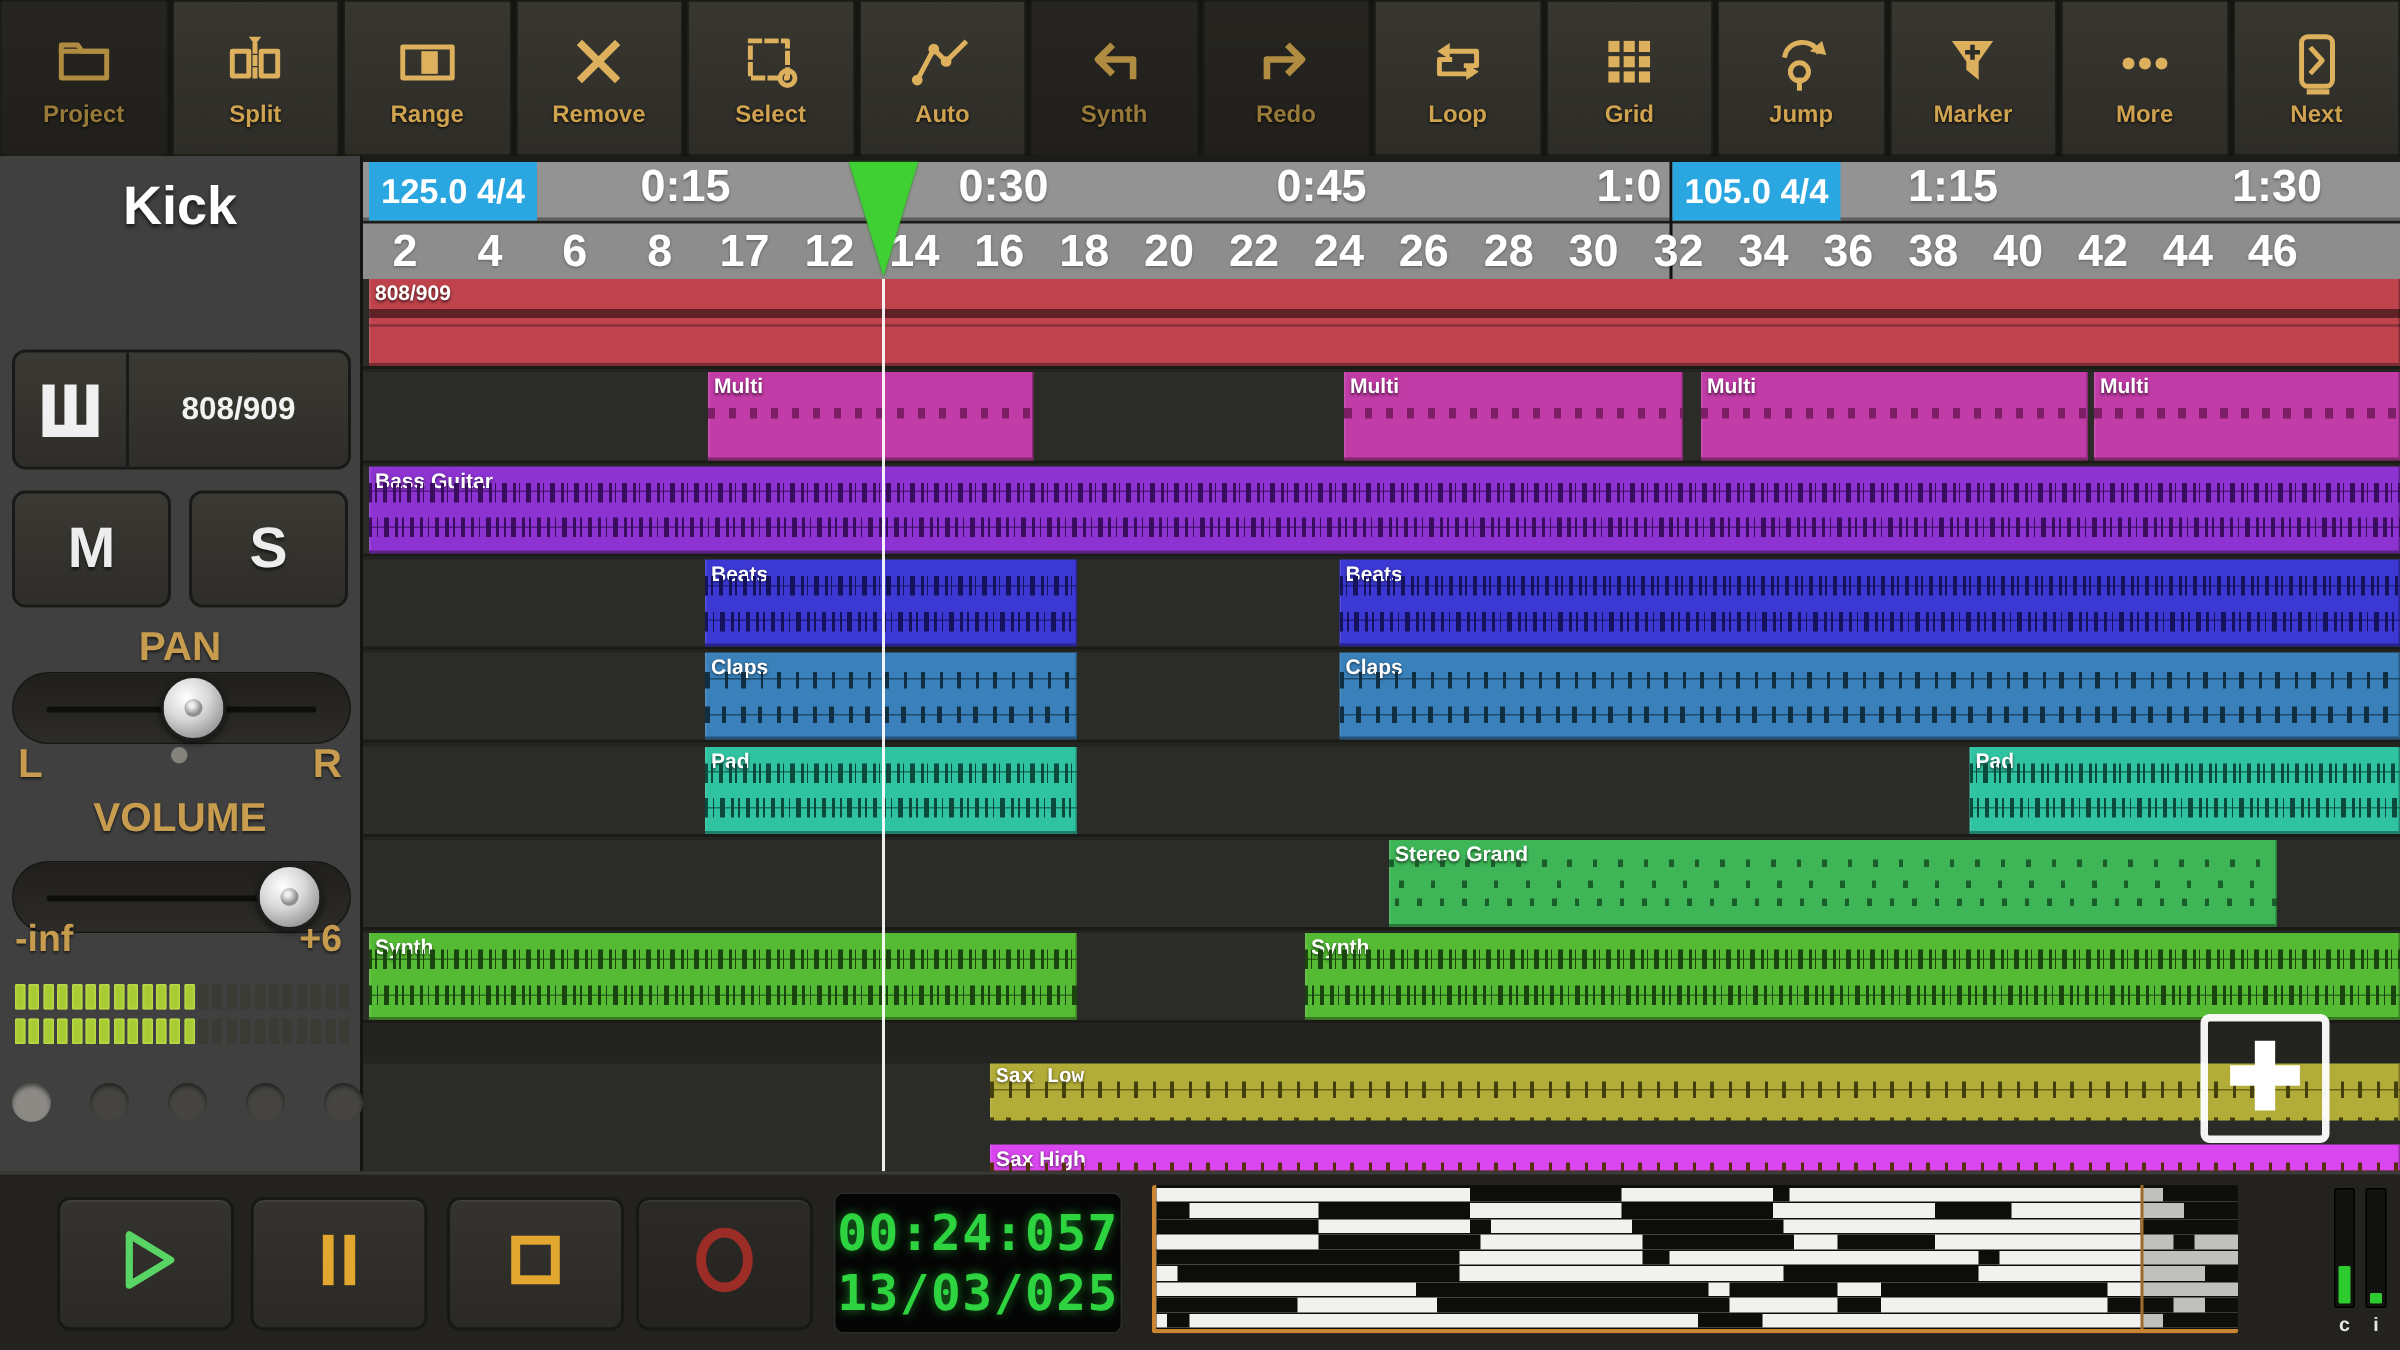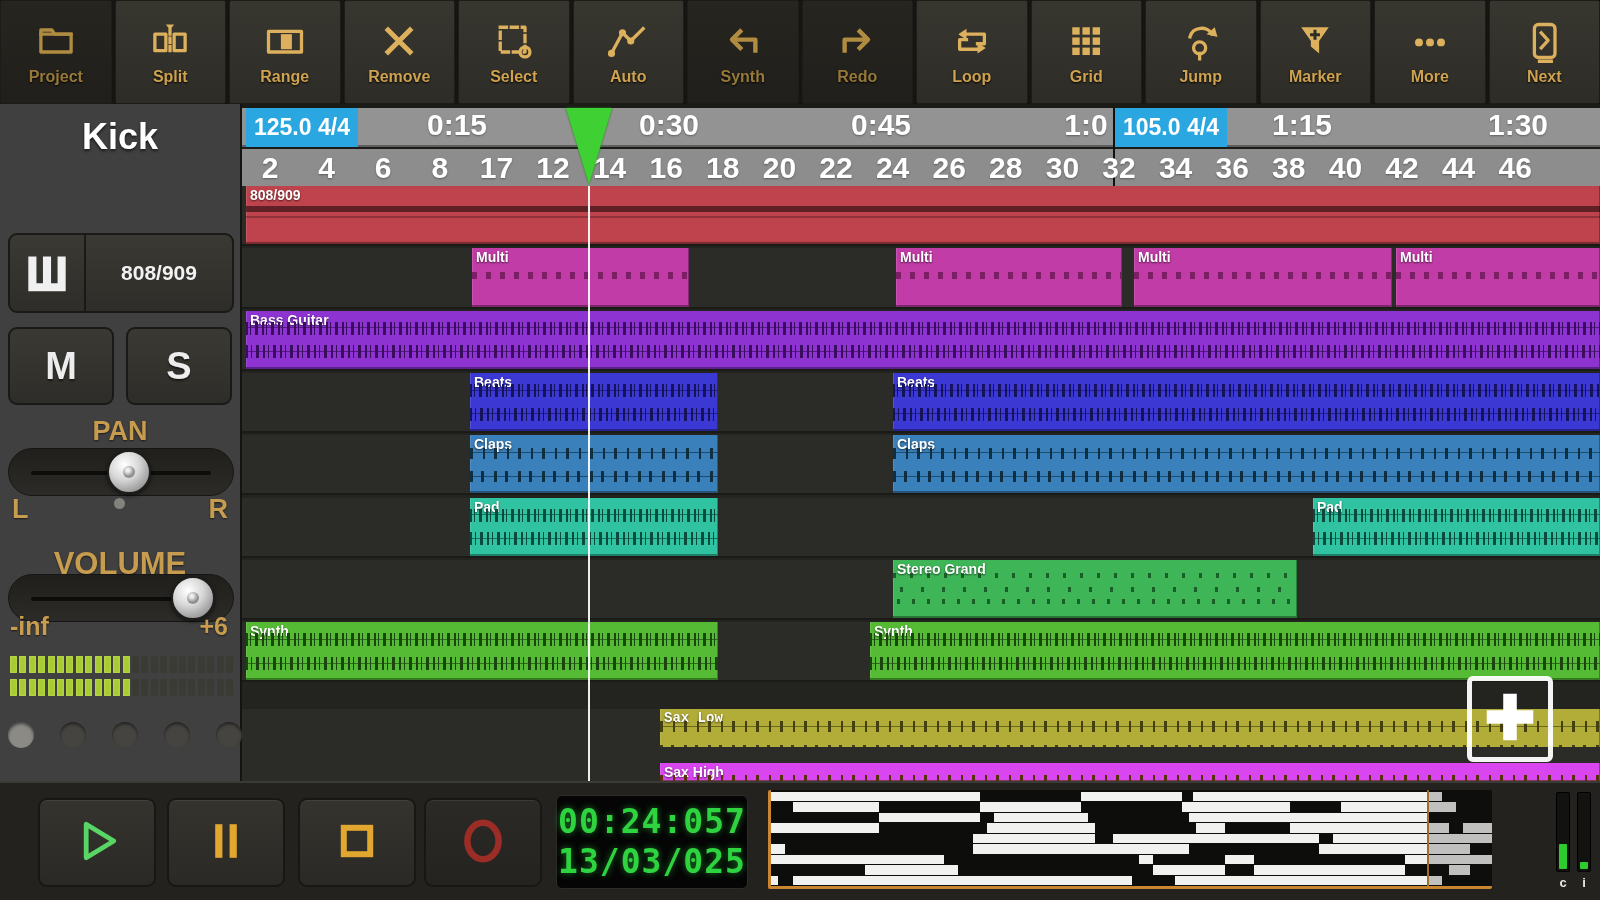--- a/index.html
+++ b/index.html
@@ -32,21 +32,21 @@
                 border-right:2px solid #191917; cursor:pointer; }
   #instrument-label-btn { flex:1; display:flex; align-items:center; justify-content:center; cursor:pointer; }
   #instrument-label-btn span { color:#f2f2f2; font-size:21px; font-weight:bold; }
   .ms-btn { position:absolute; width:106px; height:78px; top:223px; border-radius:9px;
             border:2px solid #191917; background:linear-gradient(#3a3933,#2e2d29);
             color:#ededed; font-size:38px; font-weight:bold; display:flex; align-items:center;
             justify-content:center; cursor:pointer; text-shadow:0 2px 2px rgba(0,0,0,.5); }
   #mute-btn { left:8px; } #solo-btn { left:126px; }
   .gold-label { position:absolute; color:#c79c4e; font-weight:bold; text-shadow:0 1px 2px rgba(0,0,0,.6); }
   #pan-label   { top:312px; width:100%; text-align:center; font-size:27px; }
-  #vol-label   { top:442px; width:100%; text-align:center; font-size:31px; }
+  #vol-label   { top:426px; width:100%; text-align:center; font-size:27px; }
   .slider { position:absolute; left:8px; width:226px; height:48px; border-radius:24px;
             background:linear-gradient(#201f1c,#2c2b27); border:1px solid #161614; }
   #pan-slider { top:344px; } #vol-slider { top:470px; }
   .slot { position:absolute; left:22px; right:22px; top:22px; height:4px; background:#0d0d0b; border-radius:2px; }
   .knob { position:absolute; top:1px; width:44px; height:44px; border-radius:50%;
           background:radial-gradient(circle at 38% 32%, #ffffff, #d8d8d8 40%, #a8a8a8 68%, #777 100%);
           border:2px solid #1d1d1b; box-shadow:0 2px 4px rgba(0,0,0,.6); cursor:pointer; }
   .knob::after { content:""; position:absolute; left:14px; top:14px; width:12px; height:12px; border-radius:50%;
           background:radial-gradient(circle at 40% 35%, #eee 15%, #8a8a8a 60%, #bbb); }
   #pan-dot { position:absolute; left:114px; top:394px; width:11px; height:11px; border-radius:50%; background:#83827d; }
@@ -482,21 +482,21 @@
         </div>
         <div class="clip" style="left: 1071px; width: 287px; background: rgb(48, 195, 161);">
           <span class="clip-label">Pad</span>
           <div class="band" style="top: 20%; height: 13px; background: repeating-linear-gradient(90deg, rgb(11, 74, 60) 0px, rgb(11, 74, 60) 2px, transparent 2px, transparent 4px, rgb(11, 74, 60) 4px, rgb(11, 74, 60) 5px, transparent 5px, transparent 9px, rgb(11, 74, 60) 9px, rgb(11, 74, 60) 12px, transparent 12px, transparent 16px);"></div>
           <div class="band" style="top: 62%; height: 13px; background: repeating-linear-gradient(90deg, rgb(11, 74, 60) 0px, rgb(11, 74, 60) 2px, transparent 2px, transparent 5px, rgb(11, 74, 60) 5px, rgb(11, 74, 60) 6px, transparent 6px, transparent 10px, rgb(11, 74, 60) 10px, rgb(11, 74, 60) 13px, transparent 13px, transparent 17px);"></div>
           <div class="hairline" style="top: 30%; background: rgb(11, 74, 60);"></div>
           <div class="hairline" style="top: 72%; background: rgb(11, 74, 60);"></div>
         </div>
       </div>
       <div class="lane" style="top: 373.8px; height: 60.3px;">
-        <div class="clip" style="left: 651px; width: 404px; background: rgb(62, 182, 87);">
+        <div class="clip" style="left: 684px; width: 592px; background: rgb(62, 182, 87);">
           <span class="clip-label">Stereo Grand</span>
           <div class="band" style="top: 24%; height: 5px; background: repeating-linear-gradient(90deg, rgb(17, 72, 31) 0px, rgb(17, 72, 31) 3px, transparent 3px, transparent 17px); opacity: 0.8;"></div>
           <div class="band" style="top: 48%; height: 5px; background: repeating-linear-gradient(90deg, transparent 0px, transparent 7px, rgb(17, 72, 31) 7px, rgb(17, 72, 31) 10px, transparent 10px, transparent 21px); opacity: 0.8;"></div>
           <div class="band" style="top: 70%; height: 5px; background: repeating-linear-gradient(90deg, transparent 0px, transparent 4px, rgb(17, 72, 31) 4px, rgb(17, 72, 31) 7px, transparent 7px, transparent 15px); opacity: 0.8;"></div>
         </div>
       </div>
       <div class="lane" style="top: 436.1px; height: 60.3px;">
         <div class="clip" style="left: 4px; width: 472px; background: rgb(85, 187, 53);">
           <span class="clip-label">Synth</span>
           <div class="band" style="top: 20%; height: 13px; background: repeating-linear-gradient(90deg, rgb(26, 69, 15) 0px, rgb(26, 69, 15) 2px, transparent 2px, transparent 4px, rgb(26, 69, 15) 4px, rgb(26, 69, 15) 5px, transparent 5px, transparent 9px, rgb(26, 69, 15) 9px, rgb(26, 69, 15) 12px, transparent 12px, transparent 16px);"></div>

